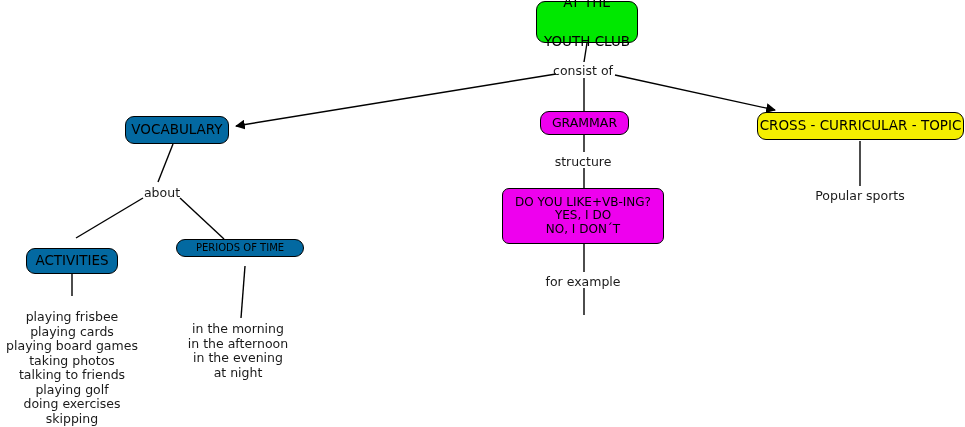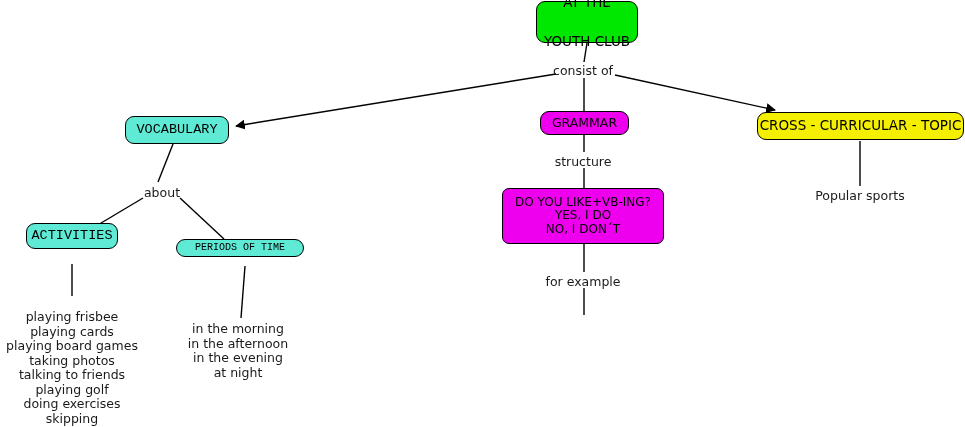--- a/index.html
+++ b/index.html
@@ -38,42 +38,42 @@
     text-align: center;
     color: #000000;
     line-height: 1.12;
     z-index: 3;
   }
   .node .line {
     display: block;
     white-space: nowrap;
   }
   .node-green  { background: #00e800; gap: 24px; }
-  .node-cyan   { background: #5eead4; font-family: Liberation Mono, monospace; }
+  .node-cyan   { background: #0369a1; }
   .node-magenta{ background: #ee00ee; }
   .node-yellow { background: #f5ef00; }
 
   .n-root {
     left: 536px; top: 1px; width: 102px; height: 42px;
     font-size: 13.5px;
   }
   .n-vocabulary {
     left: 125px; top: 116px; width: 104px; height: 28px;
     font-size: 13.5px;
   }
   .n-grammar {
     left: 540px; top: 111px; width: 89px; height: 24px;
     font-size: 12.5px;
   }
   .n-cross {
     left: 757px; top: 112px; width: 207px; height: 28px;
     font-size: 13.5px;
   }
   .n-activities {
-    left: 26px; top: 223px; width: 92px; height: 26px;
+    left: 26px; top: 248px; width: 92px; height: 26px;
     font-size: 13.5px;
   }
   .n-periods {
     left: 176px; top: 239px; width: 128px; height: 18px;
     font-size: 10px;
   }
   .n-structure-box {
     left: 502px; top: 188px; width: 162px; height: 56px;
     font-size: 12px;
     border-radius: 7px;

